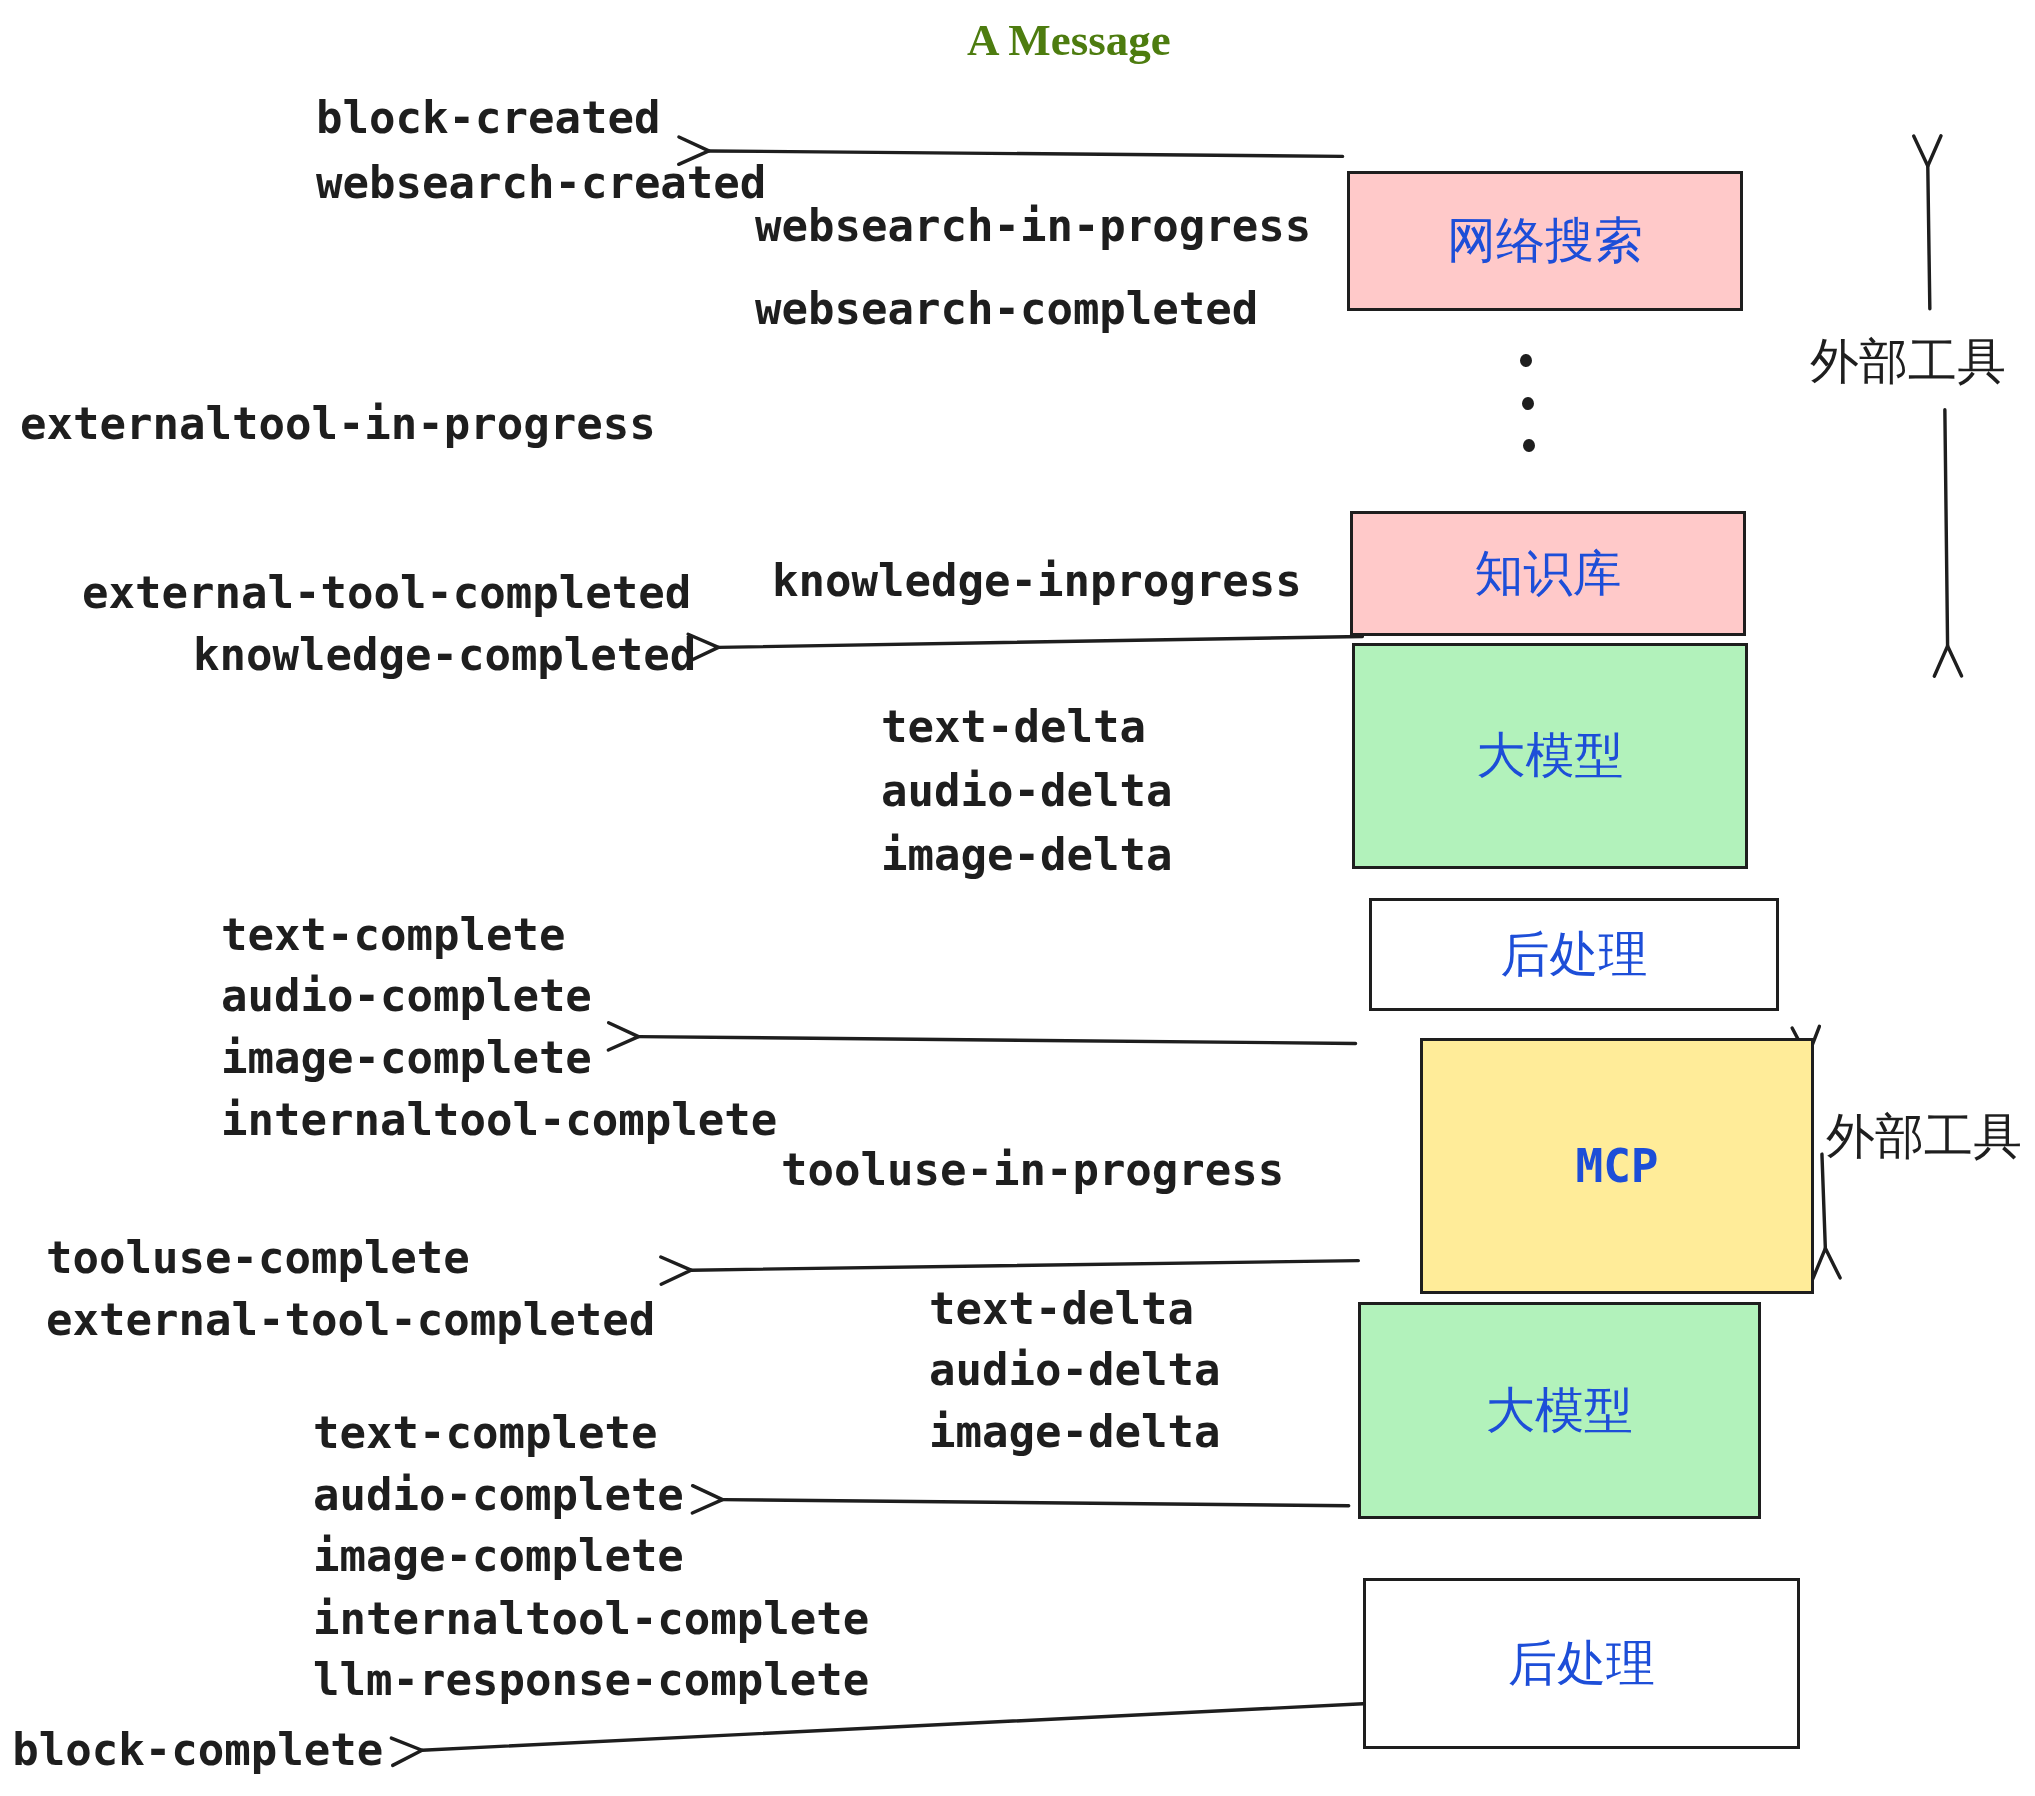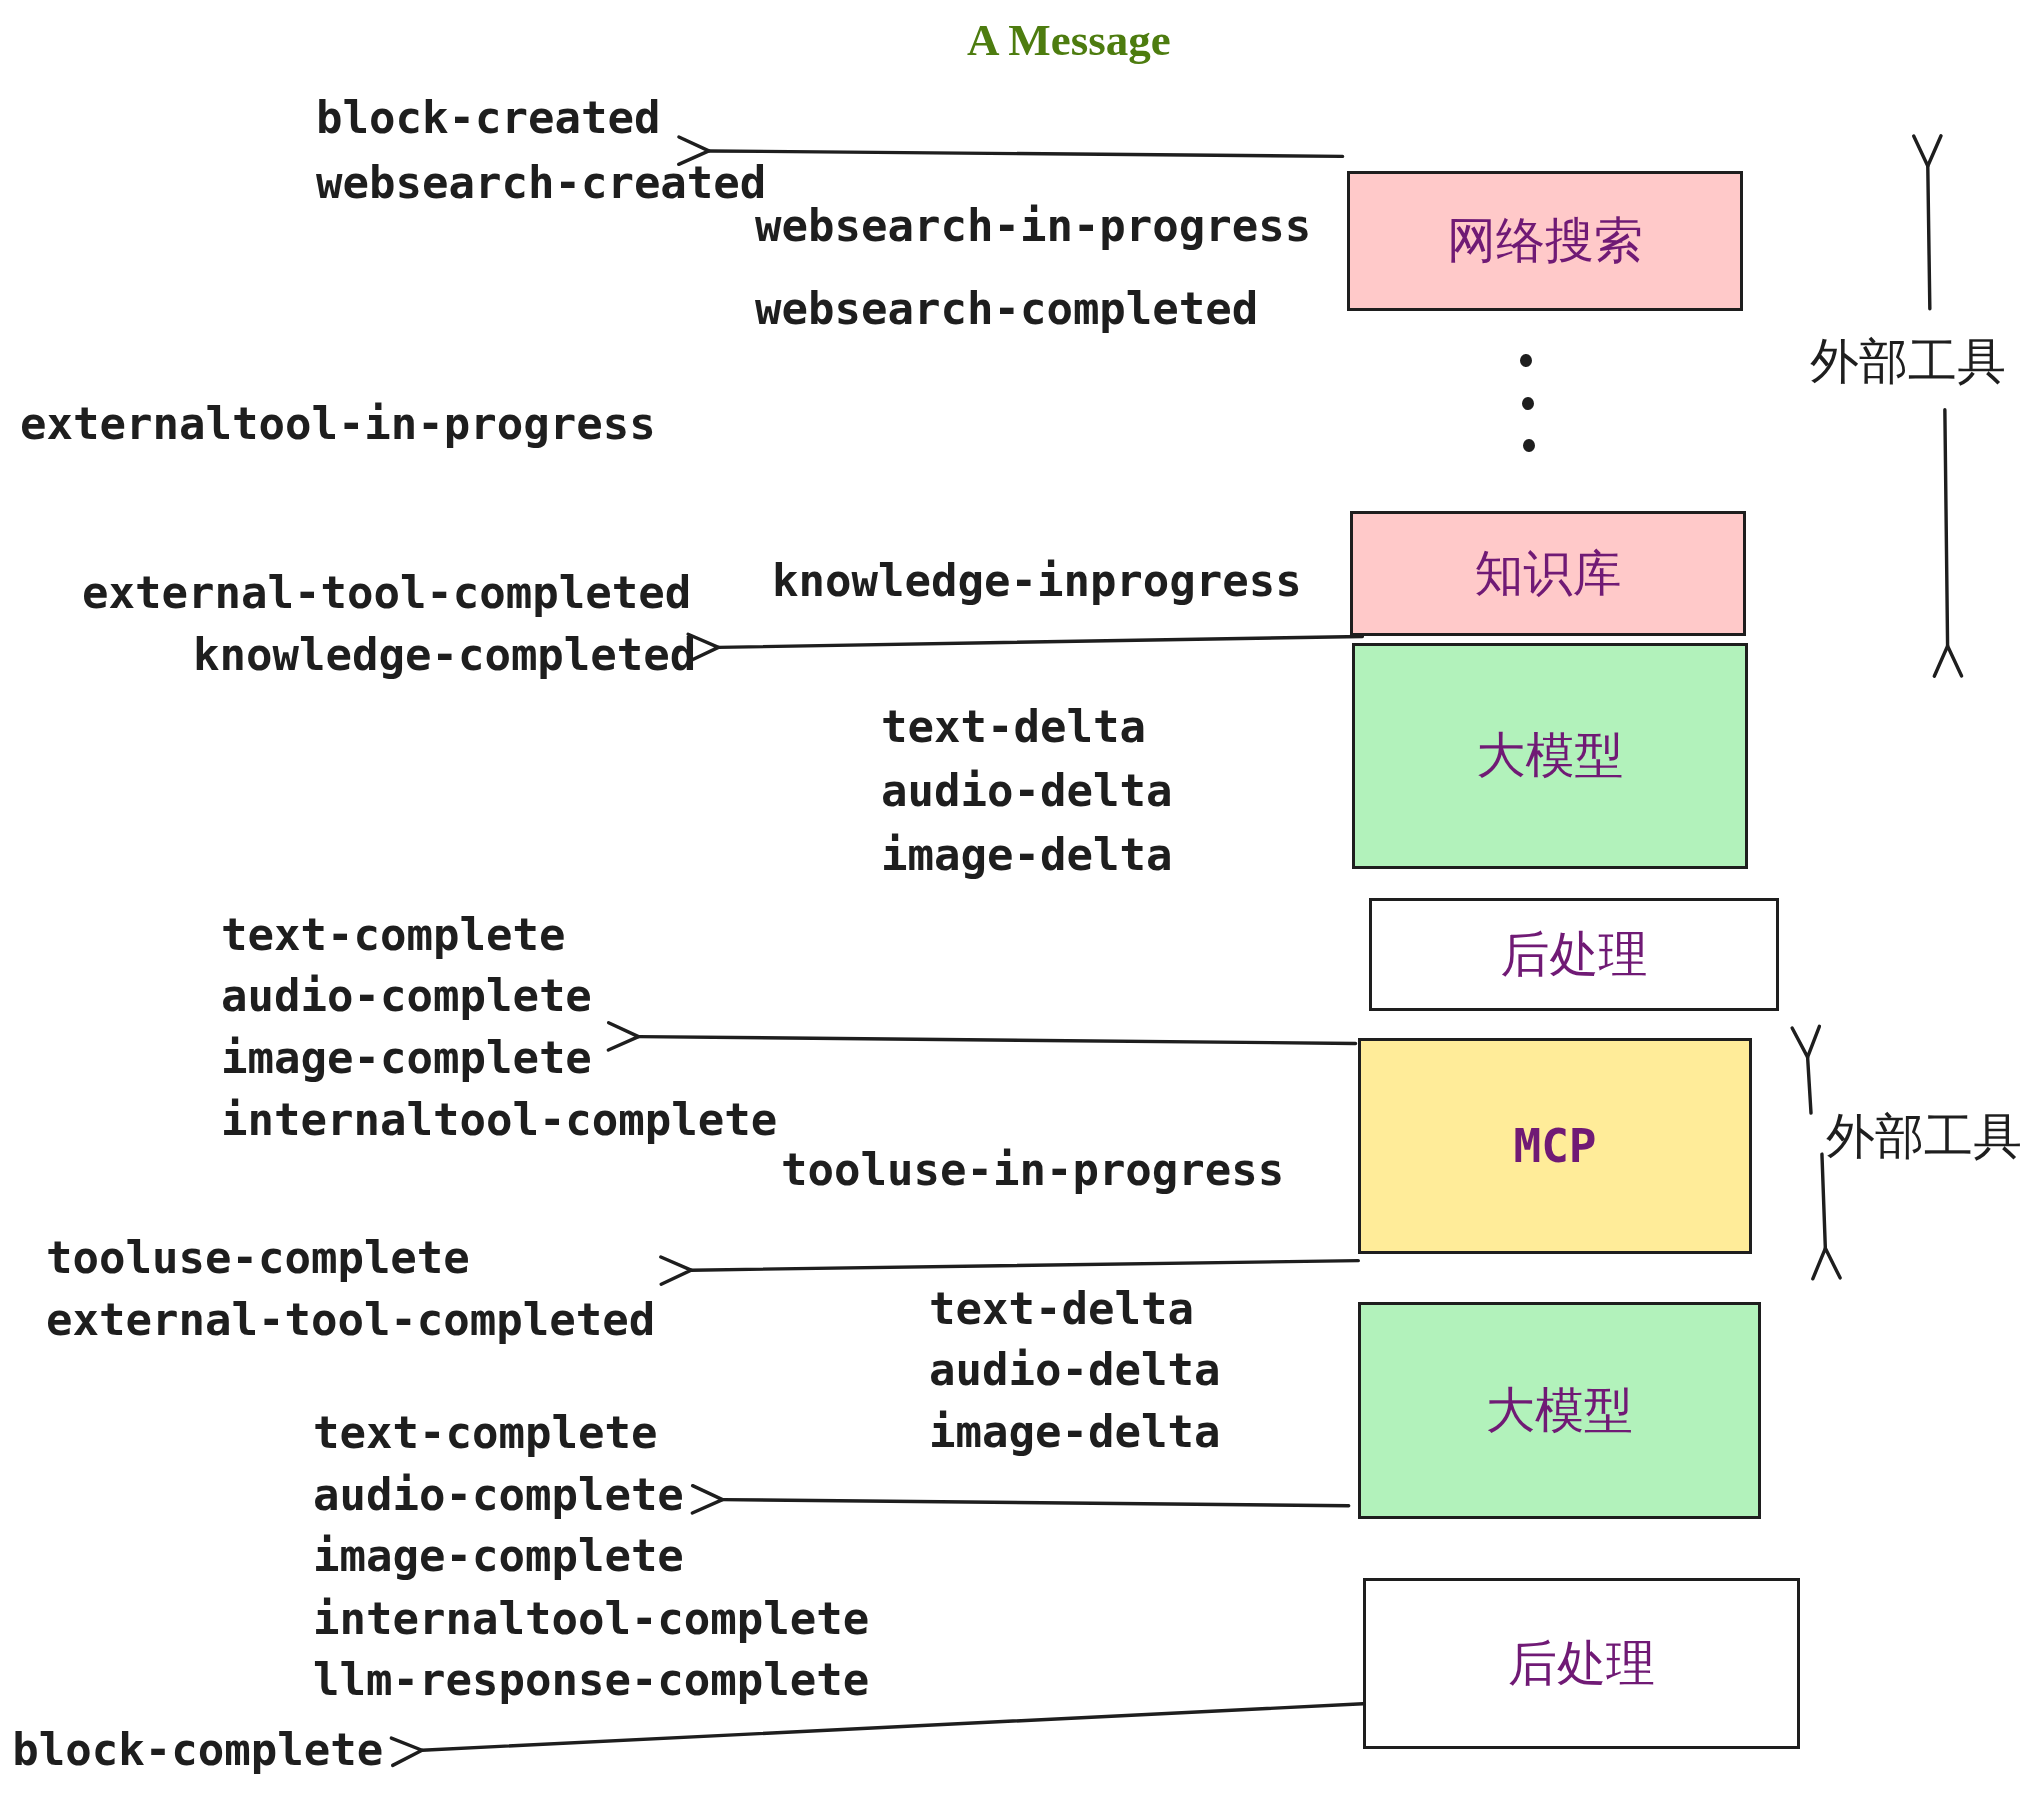--- a/index.html
+++ b/index.html
@@ -5,21 +5,21 @@
   html,body{margin:0;padding:0;background:#ffffff;}
   #canvas{position:relative;width:2035px;height:1796px;background:#ffffff;overflow:hidden;
           font-family:"DejaVu Sans Mono", monospace;color:#1e1e1e;}
   .ev{position:absolute;font-size:44px;line-height:61px;white-space:nowrap;
       font-family:"DejaVu Sans Mono", monospace;font-weight:600;color:#1e1e1e;}
   .title{position:absolute;font-size:45px;line-height:49px;font-weight:700;white-space:nowrap;
       font-family:Liberation Serif, serif;color:#4d7c0f;}
   .box{position:absolute;border:3.4px solid #1e1e1e;box-sizing:border-box;
        display:flex;align-items:center;justify-content:center;}
   .box .lbl{font-family:"DejaVu Sans", "Liberation Sans", sans-serif;font-size:49px;
-       font-weight:500;color:#701a75;white-space:nowrap;}
+       font-weight:500;color:#1d4ed8;white-space:nowrap;}
   .box .lbl.mono{font-family:"DejaVu Sans Mono", monospace;font-size:46px;font-weight:600;}
   .side{position:absolute;font-family:"DejaVu Sans", "Liberation Sans", sans-serif;
        font-size:49px;font-weight:500;color:#1e1e1e;white-space:nowrap;line-height:52px;text-align:right;}
   .dot{position:absolute;width:11.6px;height:13px;border-radius:50%;background:#1e1e1e;}
   svg.arrows{position:absolute;left:0;top:0;width:2035px;height:1796px;pointer-events:none;}
 </style>
 </head>
 <body>
 
 <div id="canvas">
@@ -87,21 +87,21 @@
   </div>
 
   <div class="box" style="left: 1352px; top: 643px; width: 396px; height: 226px; background: rgb(178, 242, 187);">
     <span class="lbl">大模型</span>
   </div>
 
   <div class="box" style="left: 1369px; top: 898px; width: 410px; height: 113px; background: rgb(255, 255, 255);">
     <span class="lbl">后处理</span>
   </div>
 
-  <div class="box" style="left: 1358px; top: 1038px; width: 394px; height: 216px; background: rgb(255, 236, 153);">
+  <div class="box" style="left: 1420px; top: 1038px; width: 394px; height: 256px; background: rgb(255, 236, 153);">
     <span class="lbl mono">MCP</span>
   </div>
 
   <div class="box" style="left: 1358px; top: 1302px; width: 403px; height: 217px; background: rgb(178, 242, 187);">
     <span class="lbl">大模型</span>
   </div>
 
   <div class="box" style="left: 1363px; top: 1578px; width: 437px; height: 171px; background: rgb(255, 255, 255);">
     <span class="lbl">后处理</span>
   </div>

